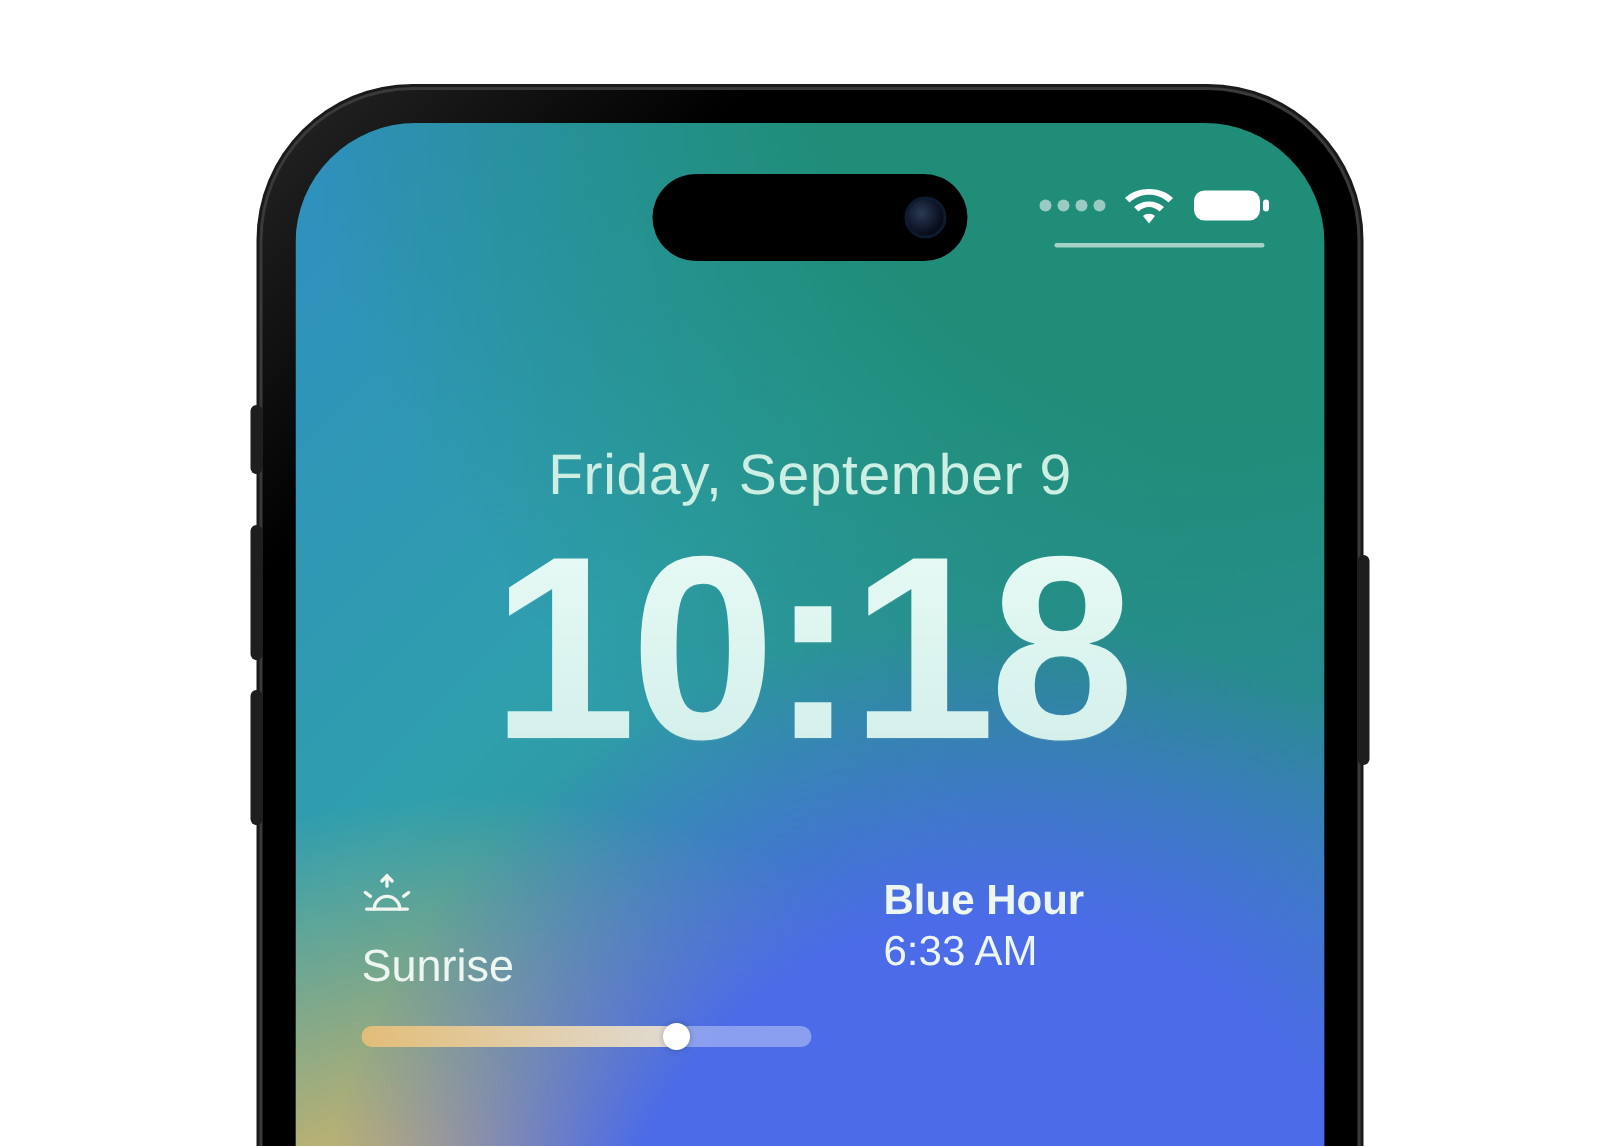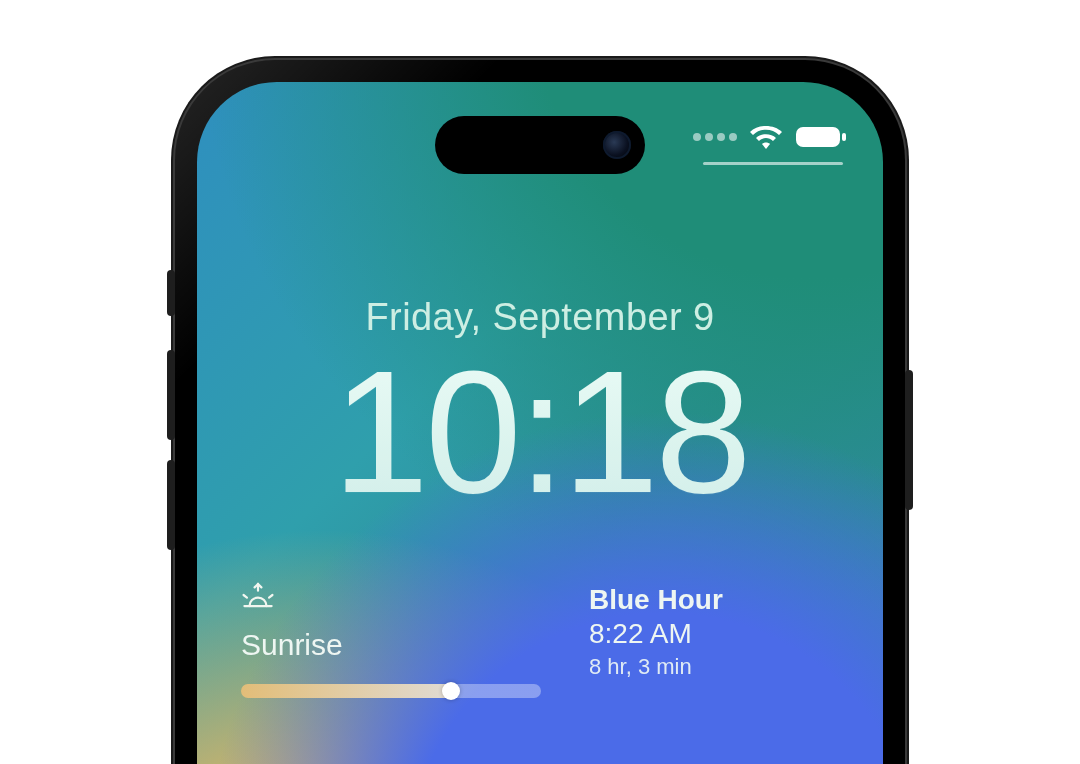--- a/index.html
+++ b/index.html
@@ -83,21 +83,21 @@
     right:40px;
     width:140px;
     height:3px;
     border-radius:3px;
     background:rgba(255,255,255,0.6);
   }
 
   
   .datetime { position:absolute; top:214px; left:0; right:0; text-align:center; color:#d4f2ea; }
   .date { font-size:38px; font-weight:500; letter-spacing:0.4px; color:#cdeee3; }
-  .time { font-size:174px; font-weight:400; letter-spacing:-4px; line-height:1; margin-top:6px;
+  .time { font-size:174px; font-weight:700; letter-spacing:-4px; line-height:1; margin-top:6px;
           background: linear-gradient(180deg,#e9fbf6 0%, #cfeee8 100%);
           -webkit-background-clip:text; background-clip:text; color:transparent;
           text-shadow: 0 1px 0 rgba(255,255,255,0.05); }
 
   
   .widgets {
     position:absolute;
     top:498px;
     left:44px; right:44px;
     display:flex;
@@ -185,21 +185,20 @@
             <span>Sunrise</span>
           </div>
           <div class="prog-wrap">
             <div class="prog-track"></div>
             <div class="prog-knob" id="prog-knob" style="left: 70%;"></div>
           </div>
         </div>
 
         <div class="widget-right">
           <div class="l1">Blue Hour</div>
-          <div class="l2">8:22 AM</div>
-          <div class="l3">8 hr, 3 min</div>
+          <div class="l2">6:33 AM</div>
         </div>
 
       </div>
 
     </div>
   </div>
 </div>
 
 </body></html>

